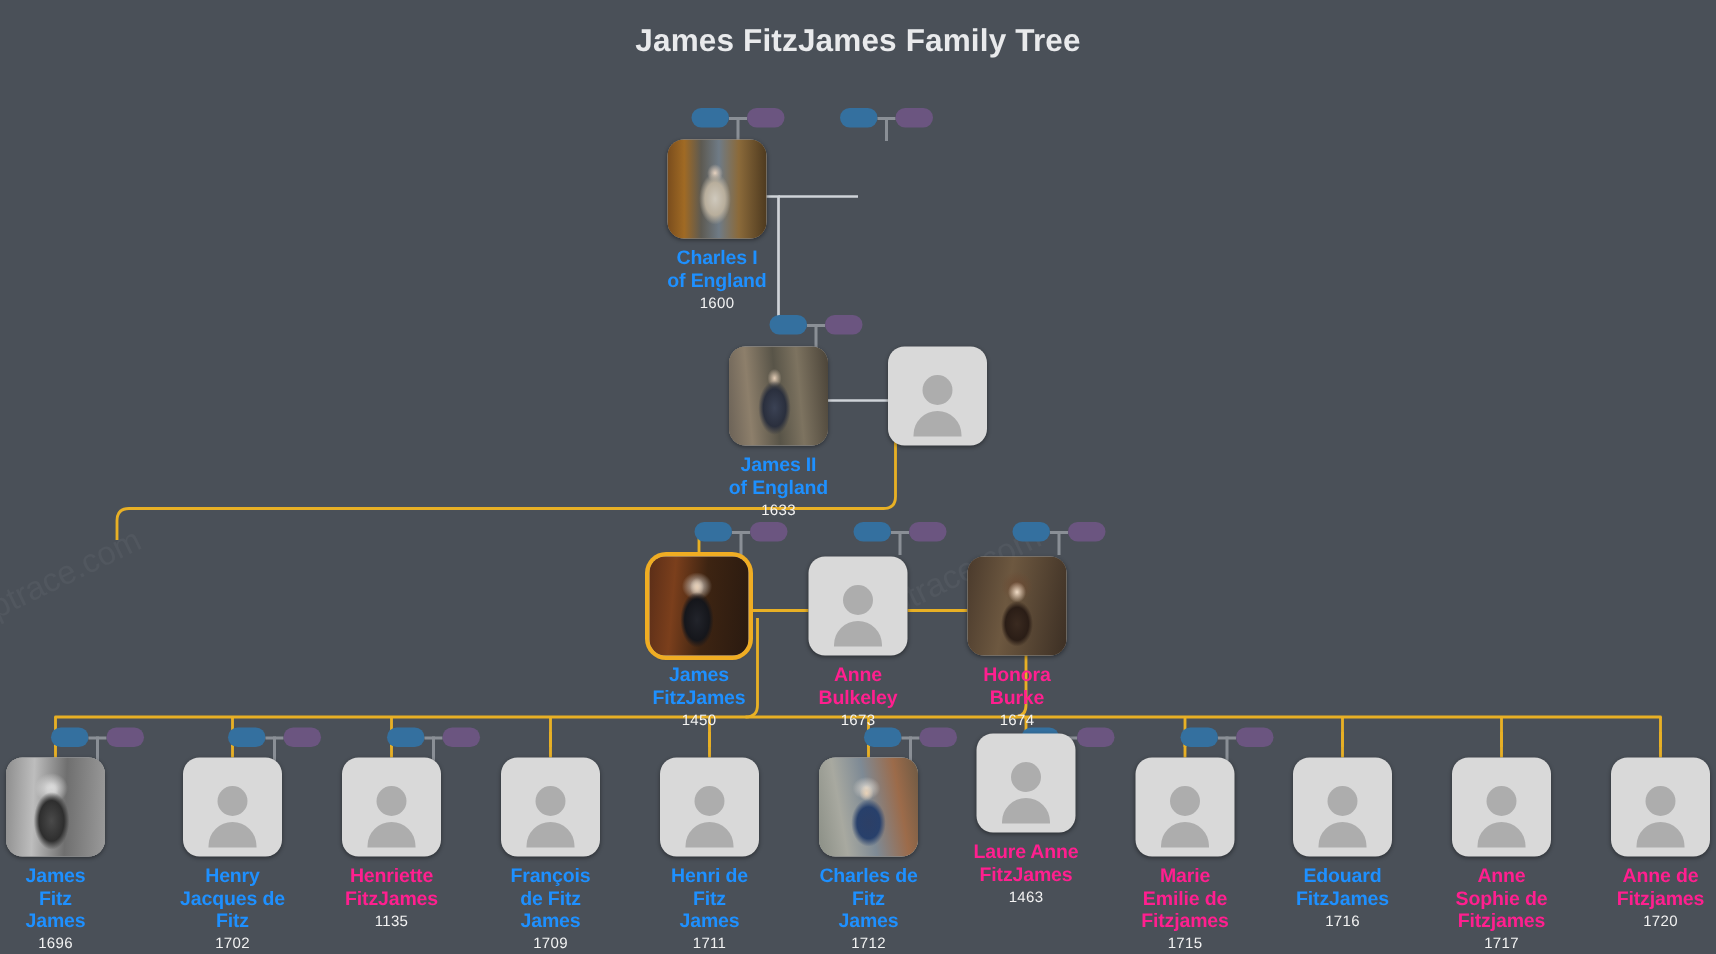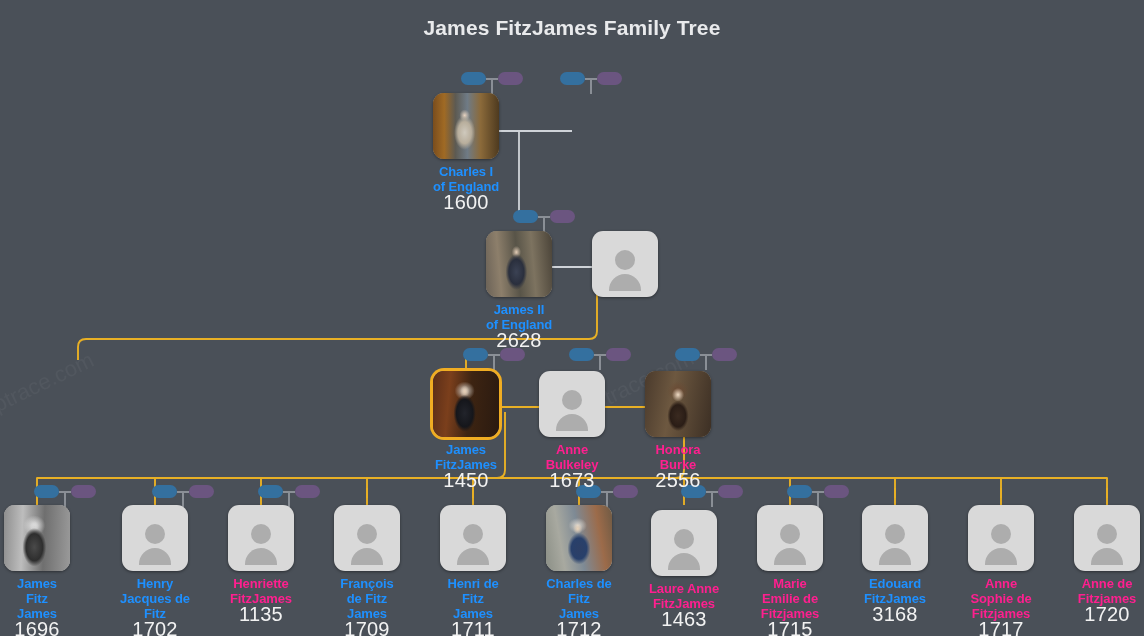--- a/index.html
+++ b/index.html
@@ -142,21 +142,21 @@
     font-size: 13px;
     font-weight: 700;
     line-height: 15px;
     letter-spacing: -0.1px;
   }
   .label.male   { color: #1e90ff; }
   .label.female { color: #ff1f8f; }
   .year {
     width: 96px; margin-left: -15px;
     text-align: center;
-    font-size: 20px; font-weight: 400; color: #f2f2f2;
+    font-size: 10px; font-weight: 400; color: #f2f2f2;
     line-height: 17px;
     letter-spacing: 0.2px;
   }
 
   
   .pills { position: absolute; }
   .pill {
     position: absolute; top: 0;
     width: 25px; height: 13px; border-radius: 7px;
   }
@@ -305,35 +305,35 @@
     <div class="pill purple"></div>
     <div class="pill-stem"></div>
   </div>
   <div class="pills" style="left:787px; top:485px;">
     <div class="pill blue"></div>
     <div class="pill-bar"></div>
     <div class="pill purple"></div>
     <div class="pill-stem"></div>
   </div>
 
-  <div class="node" style="left:433px; top:93px;">
+  <div class="node" style="left:445px; top:93px;">
     <div class="card">
       <div class="portrait p-charles1"></div>
     </div>
     <div class="label male">Charles I<br>of England</div>
     <div class="year">1600</div>
   </div>
 
 
   <div class="node" style="left:486px; top:231px;">
     <div class="card">
       <div class="portrait p-james2"></div>
     </div>
     <div class="label male">James II<br>of England</div>
-    <div class="year">2628</div>
+    <div class="year">1633</div>
   </div>
 
   <div class="node" style="left:592px; top:231px;">
     <div class="card plain">
       <div class="silh">
         <div class="head"></div>
           <div class="body"></div>
       </div>
     </div>
     <div class="label"></div>
@@ -357,21 +357,21 @@
     </div>
     <div class="label female">Anne<br>Bulkeley</div>
     <div class="year">1673</div>
   </div>
 
   <div class="node" style="left:645px; top:371px;">
     <div class="card">
       <div class="portrait p-honora"></div>
     </div>
     <div class="label female">Honora<br>Burke</div>
-    <div class="year">2556</div>
+    <div class="year">1674</div>
   </div>
 
   <div class="node" style="left:4px; top:505px;">
     <div class="card">
       <div class="portrait p-jamesfitzjames-jr"></div>
     </div>
     <div class="label male">James<br>Fitz<br>James</div>
     <div class="year">1696</div>
   </div>
 
@@ -420,21 +420,21 @@
   </div>
 
   <div class="node" style="left:546px; top:505px;">
     <div class="card">
       <div class="portrait p-charlesfitz"></div>
     </div>
     <div class="label male">Charles de<br>Fitz<br>James</div>
     <div class="year">1712</div>
   </div>
 
-  <div class="node" style="left:651px; top:510px;">
+  <div class="node" style="left:651px; top:489px;">
     <div class="card plain">
       <div class="silh">
         <div class="head"></div>
           <div class="body"></div>
       </div>
     </div>
     <div class="label female">Laure Anne<br>FitzJames</div>
     <div class="year">1463</div>
   </div>
 
@@ -450,21 +450,21 @@
   </div>
 
   <div class="node" style="left:862px; top:505px;">
     <div class="card plain">
       <div class="silh">
         <div class="head"></div>
           <div class="body"></div>
       </div>
     </div>
     <div class="label male">Edouard<br>FitzJames</div>
-    <div class="year">3168</div>
+    <div class="year">1716</div>
   </div>
 
   <div class="node" style="left:968px; top:505px;">
     <div class="card plain">
       <div class="silh">
         <div class="head"></div>
           <div class="body"></div>
       </div>
     </div>
     <div class="label female">Anne<br>Sophie de<br>Fitzjames</div>

